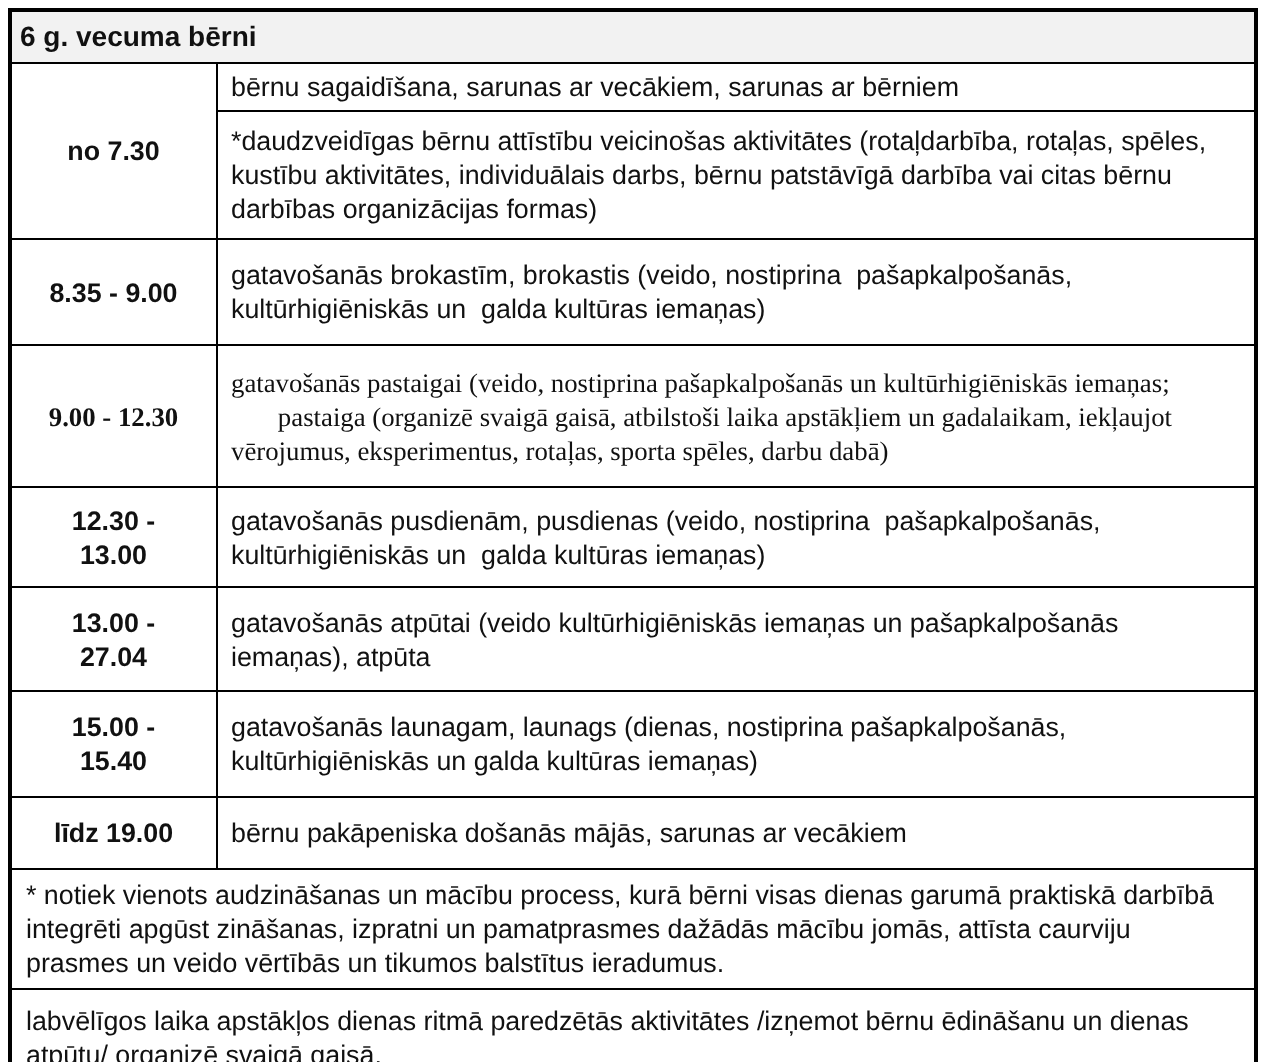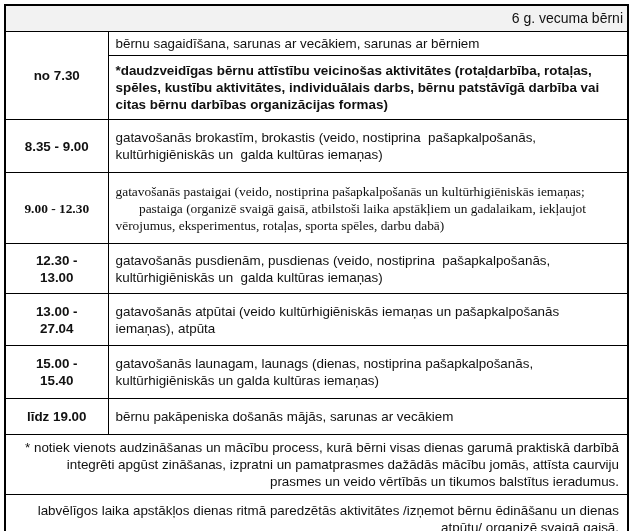--- a/index.html
+++ b/index.html
@@ -25,41 +25,41 @@
   col.col-time { width: 103px; }
   col.col-activity { width: 520px; }
   th, td {
     border: 1px solid #000000;
     vertical-align: middle;
     font-size: 13.4px;
     line-height: 17px;
   }
   th.title-cell {
     background: #f2f2f2;
-    font-weight: normal;
+    font-weight: bold;
     font-size: 14px;
-    text-align: right;
+    text-align: left;
     height: 23px;
     padding: 1px 4px;
   }
   td.time-cell {
     font-weight: bold;
     text-align: center;
     padding: 1px 16px;
   }
   td.activity-cell {
     text-align: left;
     padding: 1px 21px 1px 7px;
   }
   td.footnote-cell {
-    text-align: right;
+    text-align: left;
     padding: 3px 8px 3px 7px;
   }
   tr.h23 > td { height: 21px; }
-  tr.h63 > td { height: 61px; font-weight: bold; }
+  tr.h63 > td { height: 61px; }
   tr.h52 > td { height: 50px; }
   tr.h70 > td { height: 68px; font-family: Liberation Serif, serif; }
   tr.h49 > td { height: 47px; }
   tr.h51 > td { height: 49px; }
   tr.h35 > td { height: 33px; }
   tr.h57 > td { height: 53px; }
   tr.h46 > td { height: 42px; }
 </style>
 </head>
 <body>

